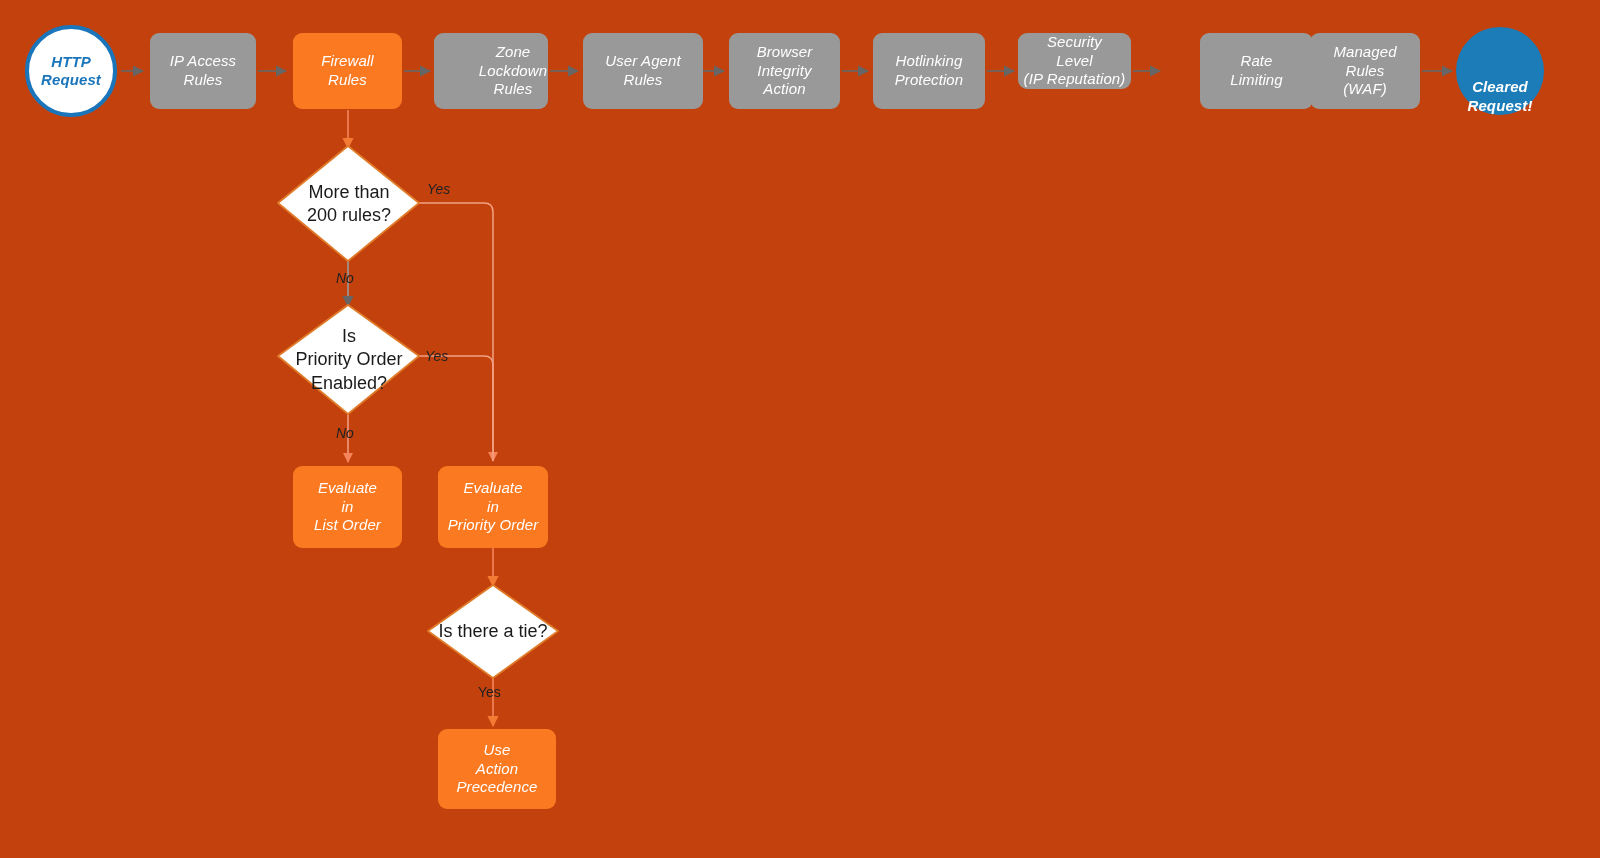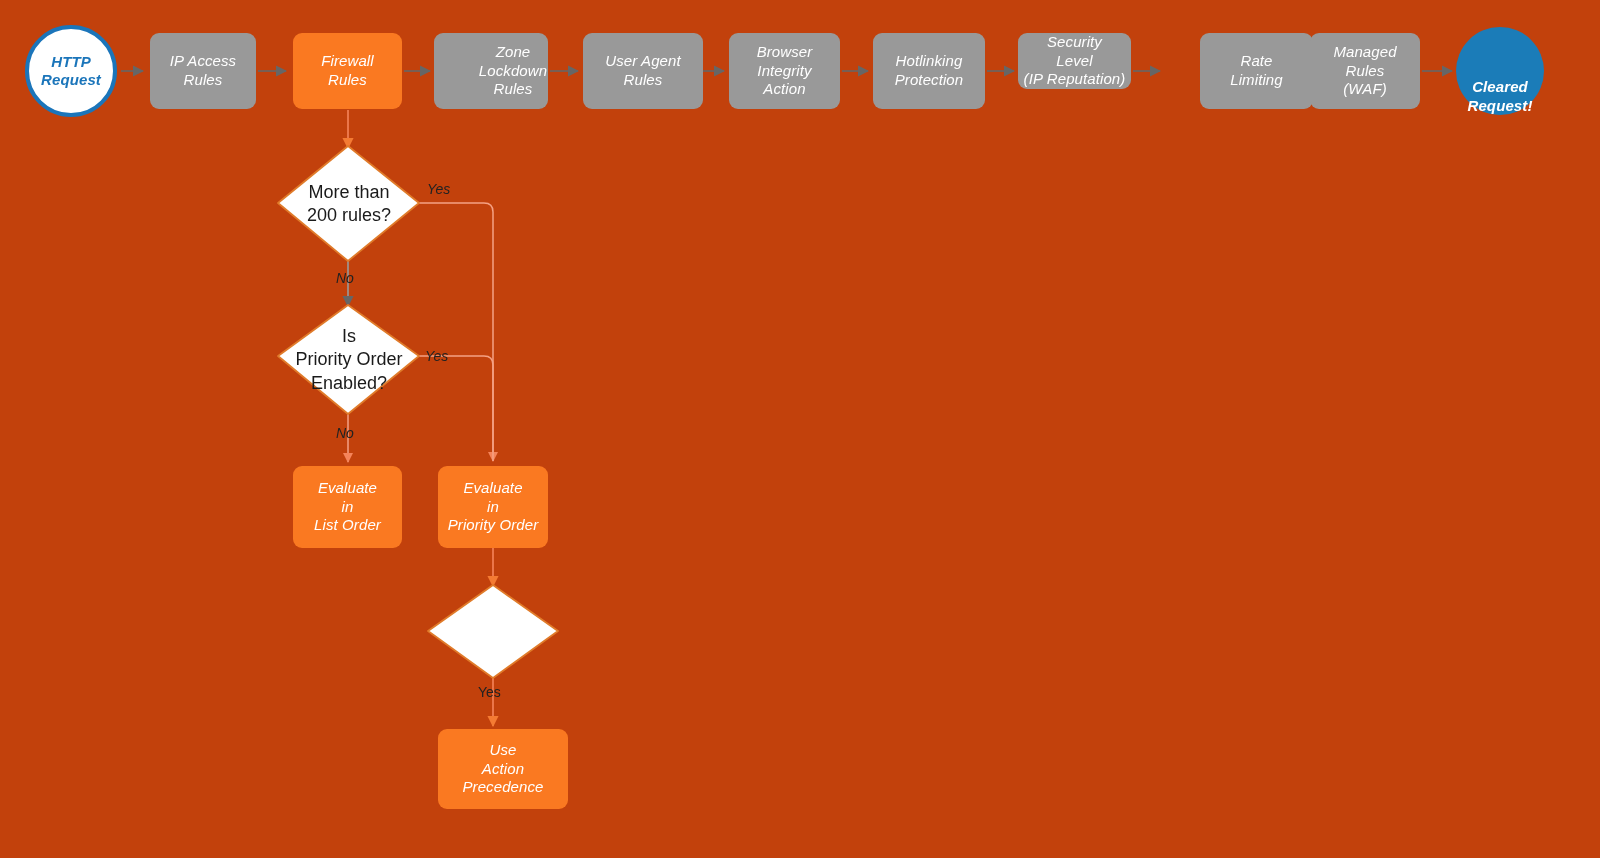--- a/index.html
+++ b/index.html
@@ -243,20 +243,27 @@
   <div class="decision" style="left:278px; top:305px; width:142px; height:110px;">
     <div class="dlabel">
       <span>
         <span class="ln">Is</span>
         <span class="ln">Priority Order</span>
         <span class="ln">Enabled?</span>
       </span>
     </div>
   </div>
 
+  <div class="decision" style="left:428px; top:585px; width:130px; height:94px;">
+    <div class="dlabel">
+      <span>
+        <span class="ln">Is there a tie?</span>
+      </span>
+    </div>
+  </div>
 
   <div class="edge-label" style="left:427px; top:181px;">Yes</div>
 
   <div class="edge-label" style="left:336px; top:270px;">No</div>
 
   <div class="edge-label" style="left:425px; top:348px;">Yes</div>
 
   <div class="edge-label" style="left:336px; top:425px;">No</div>
 
   <div class="edge-label upright" style="left:478px; top:684px;">Yes</div>
@@ -270,21 +277,21 @@
   </div>
 
   <div class="node proc orange" style="left:438px; top:466px; width:110px; height:82px;">
     <span>
       <span class="ln">Evaluate</span>
       <span class="ln">in</span>
       <span class="ln">Priority Order</span>
     </span>
   </div>
 
-  <div class="node proc orange" style="left:438px; top:729px; width:130px; height:80px;">
+  <div class="node proc orange" style="left:438px; top:729px; width:118px; height:80px;">
     <span>
       <span class="ln">Use</span>
       <span class="ln">Action</span>
       <span class="ln">Precedence</span>
     </span>
   </div>
 
 </div>
 
 </body></html>

